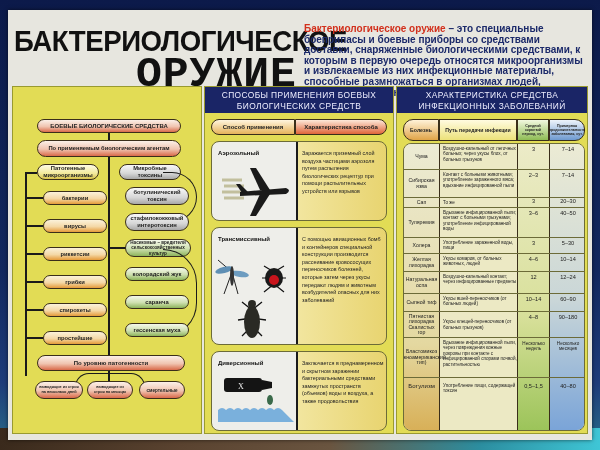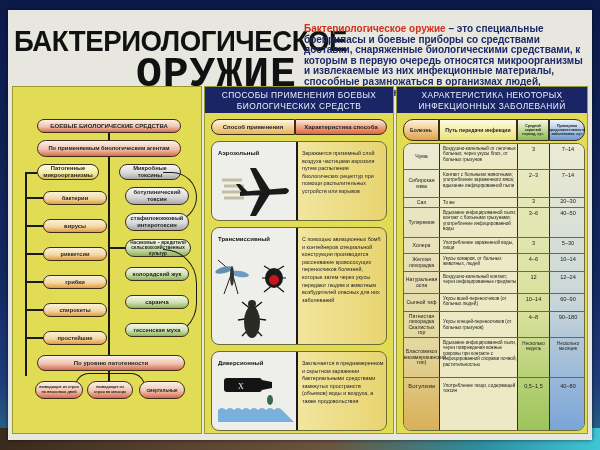--- a/index.html
+++ b/index.html
@@ -216,21 +216,21 @@
         <path d="M46 6 L56 8 L56 14 L46 16 Z" fill="#141414"></path>
         <text x="22" y="15" font-size="8" fill="#eee" font-family="Liberation Serif, serif">Х</text>
         <ellipse cx="54" cy="26" rx="3" ry="5" fill="#3a6a4a"></ellipse>
         <path d="M2 36 q4 -4 8 0 q4 -4 8 0 q4 -4 8 0 q4 -4 8 0 q4 -4 8 0 q4 -4 8 0 q4 -4 8 0 q4 -4 8 0 L78 48 L2 48 Z" fill="#7ab0dc"></path>
       </svg>
       <div class="mc-desc">Заключается в преднамеренном и скрытном заражении бактериальными средствами замкнутых пространств (объемов) воды и воздуха, а также продовольствия</div>
     </div>
   </div>
 
   <div class="col col-3">
-    <div class="col-head">ХАРАКТЕРИСТИКА НЕКОТОРЫХ ИНФЕКЦИОННЫХ ЗАБОЛЕВАНИЙ</div>
+    <div class="col-head">ХАРАКТЕРИСТИКА СРЕДСТВА ИНФЕКЦИОННЫХ ЗАБОЛЕВАНИЙ</div>
     <div class="tbl">
       <div class="thead">
         <div class="th" style="left:0;width:36px;border-radius:10px 0 0 10px;background:linear-gradient(180deg,#fff2d8,#e0a448);">Болезнь</div>
         <div class="th" style="left:36px;width:78px;background:linear-gradient(180deg,#fffbe0,#ece27a);">Путь передачи инфекции</div>
         <div class="th small" style="left:114px;width:32px;background:linear-gradient(180deg,#f2f8e0,#8ebc54);">Средний скрытый период, сут.</div>
         <div class="th small" style="left:146px;width:36px;border-radius:0 10px 10px 0;background:linear-gradient(180deg,#eef4fb,#6e9ad0);">Примерная продолжительность заболевания, сут.</div>
       </div>
       <div class="tbody">
         <div style="position:absolute;left:114px;top:0;width:32px;height:100%;background:linear-gradient(180deg,#ecebc8 0%,#d8e09a 60%,#9cc45a 100%);"></div>
         <div style="position:absolute;left:146px;top:0;width:36px;height:100%;background:linear-gradient(180deg,#ecebd4 0%,#c9d6d8 55%,#7aa4d8 100%);"></div>

